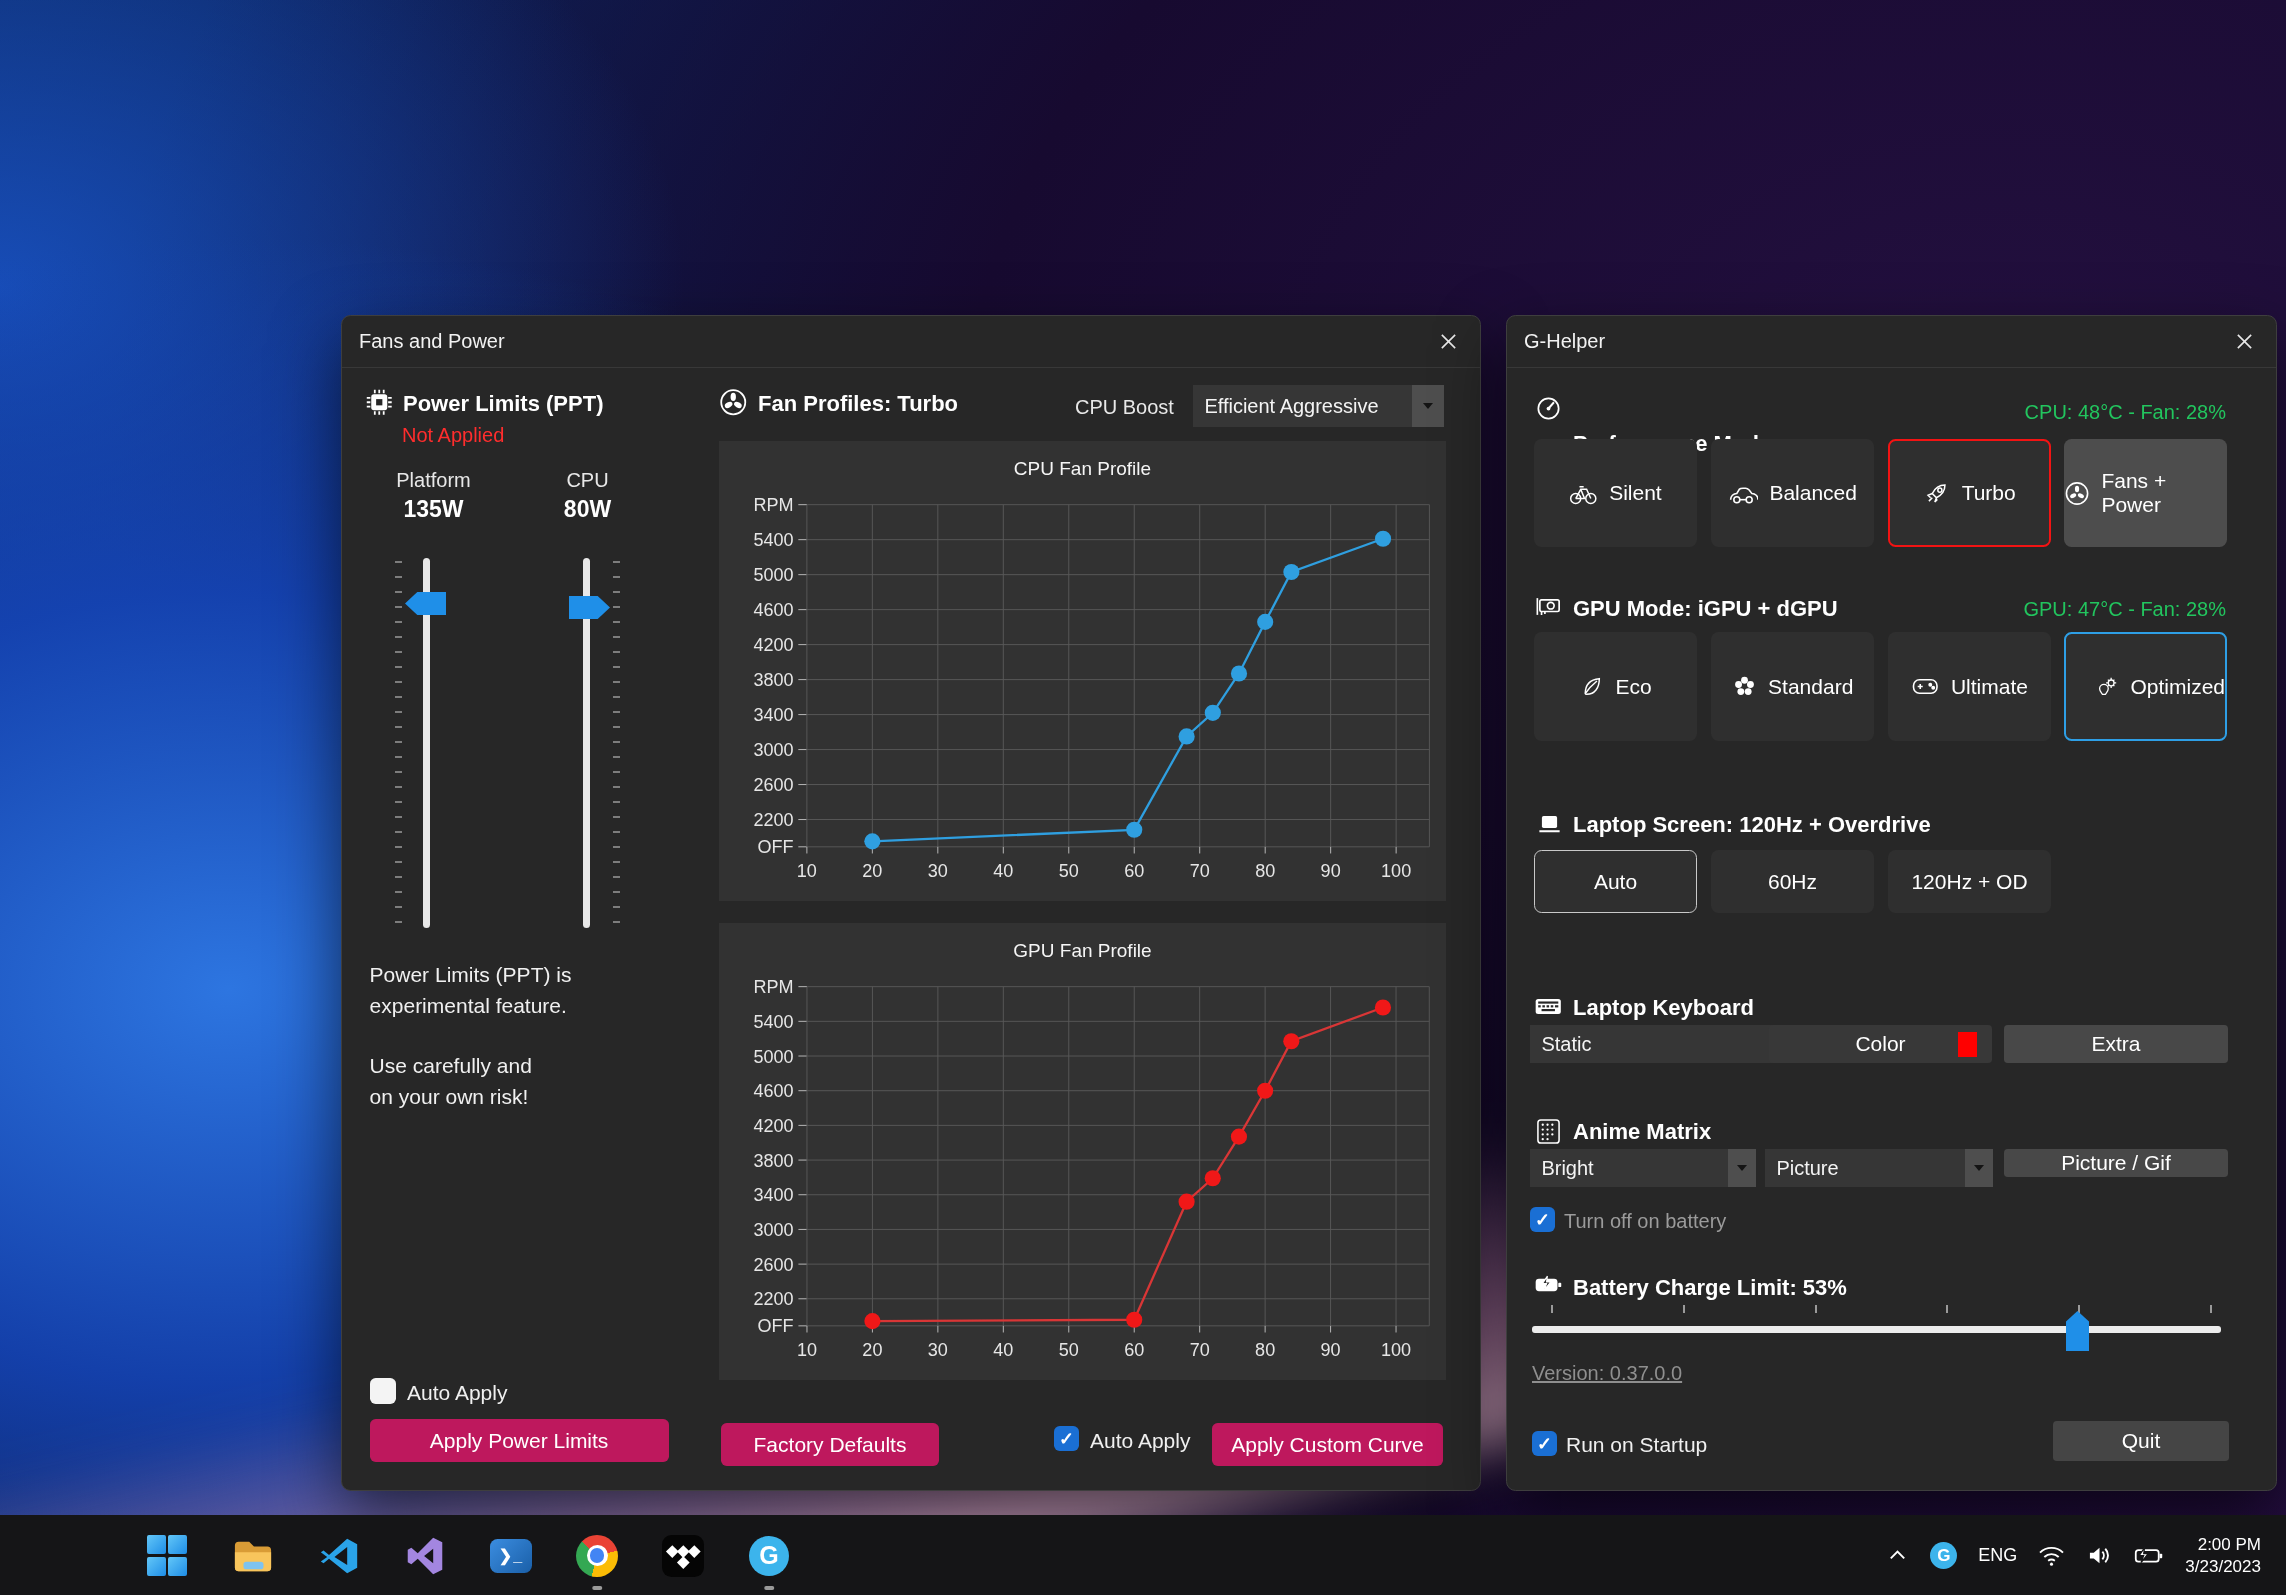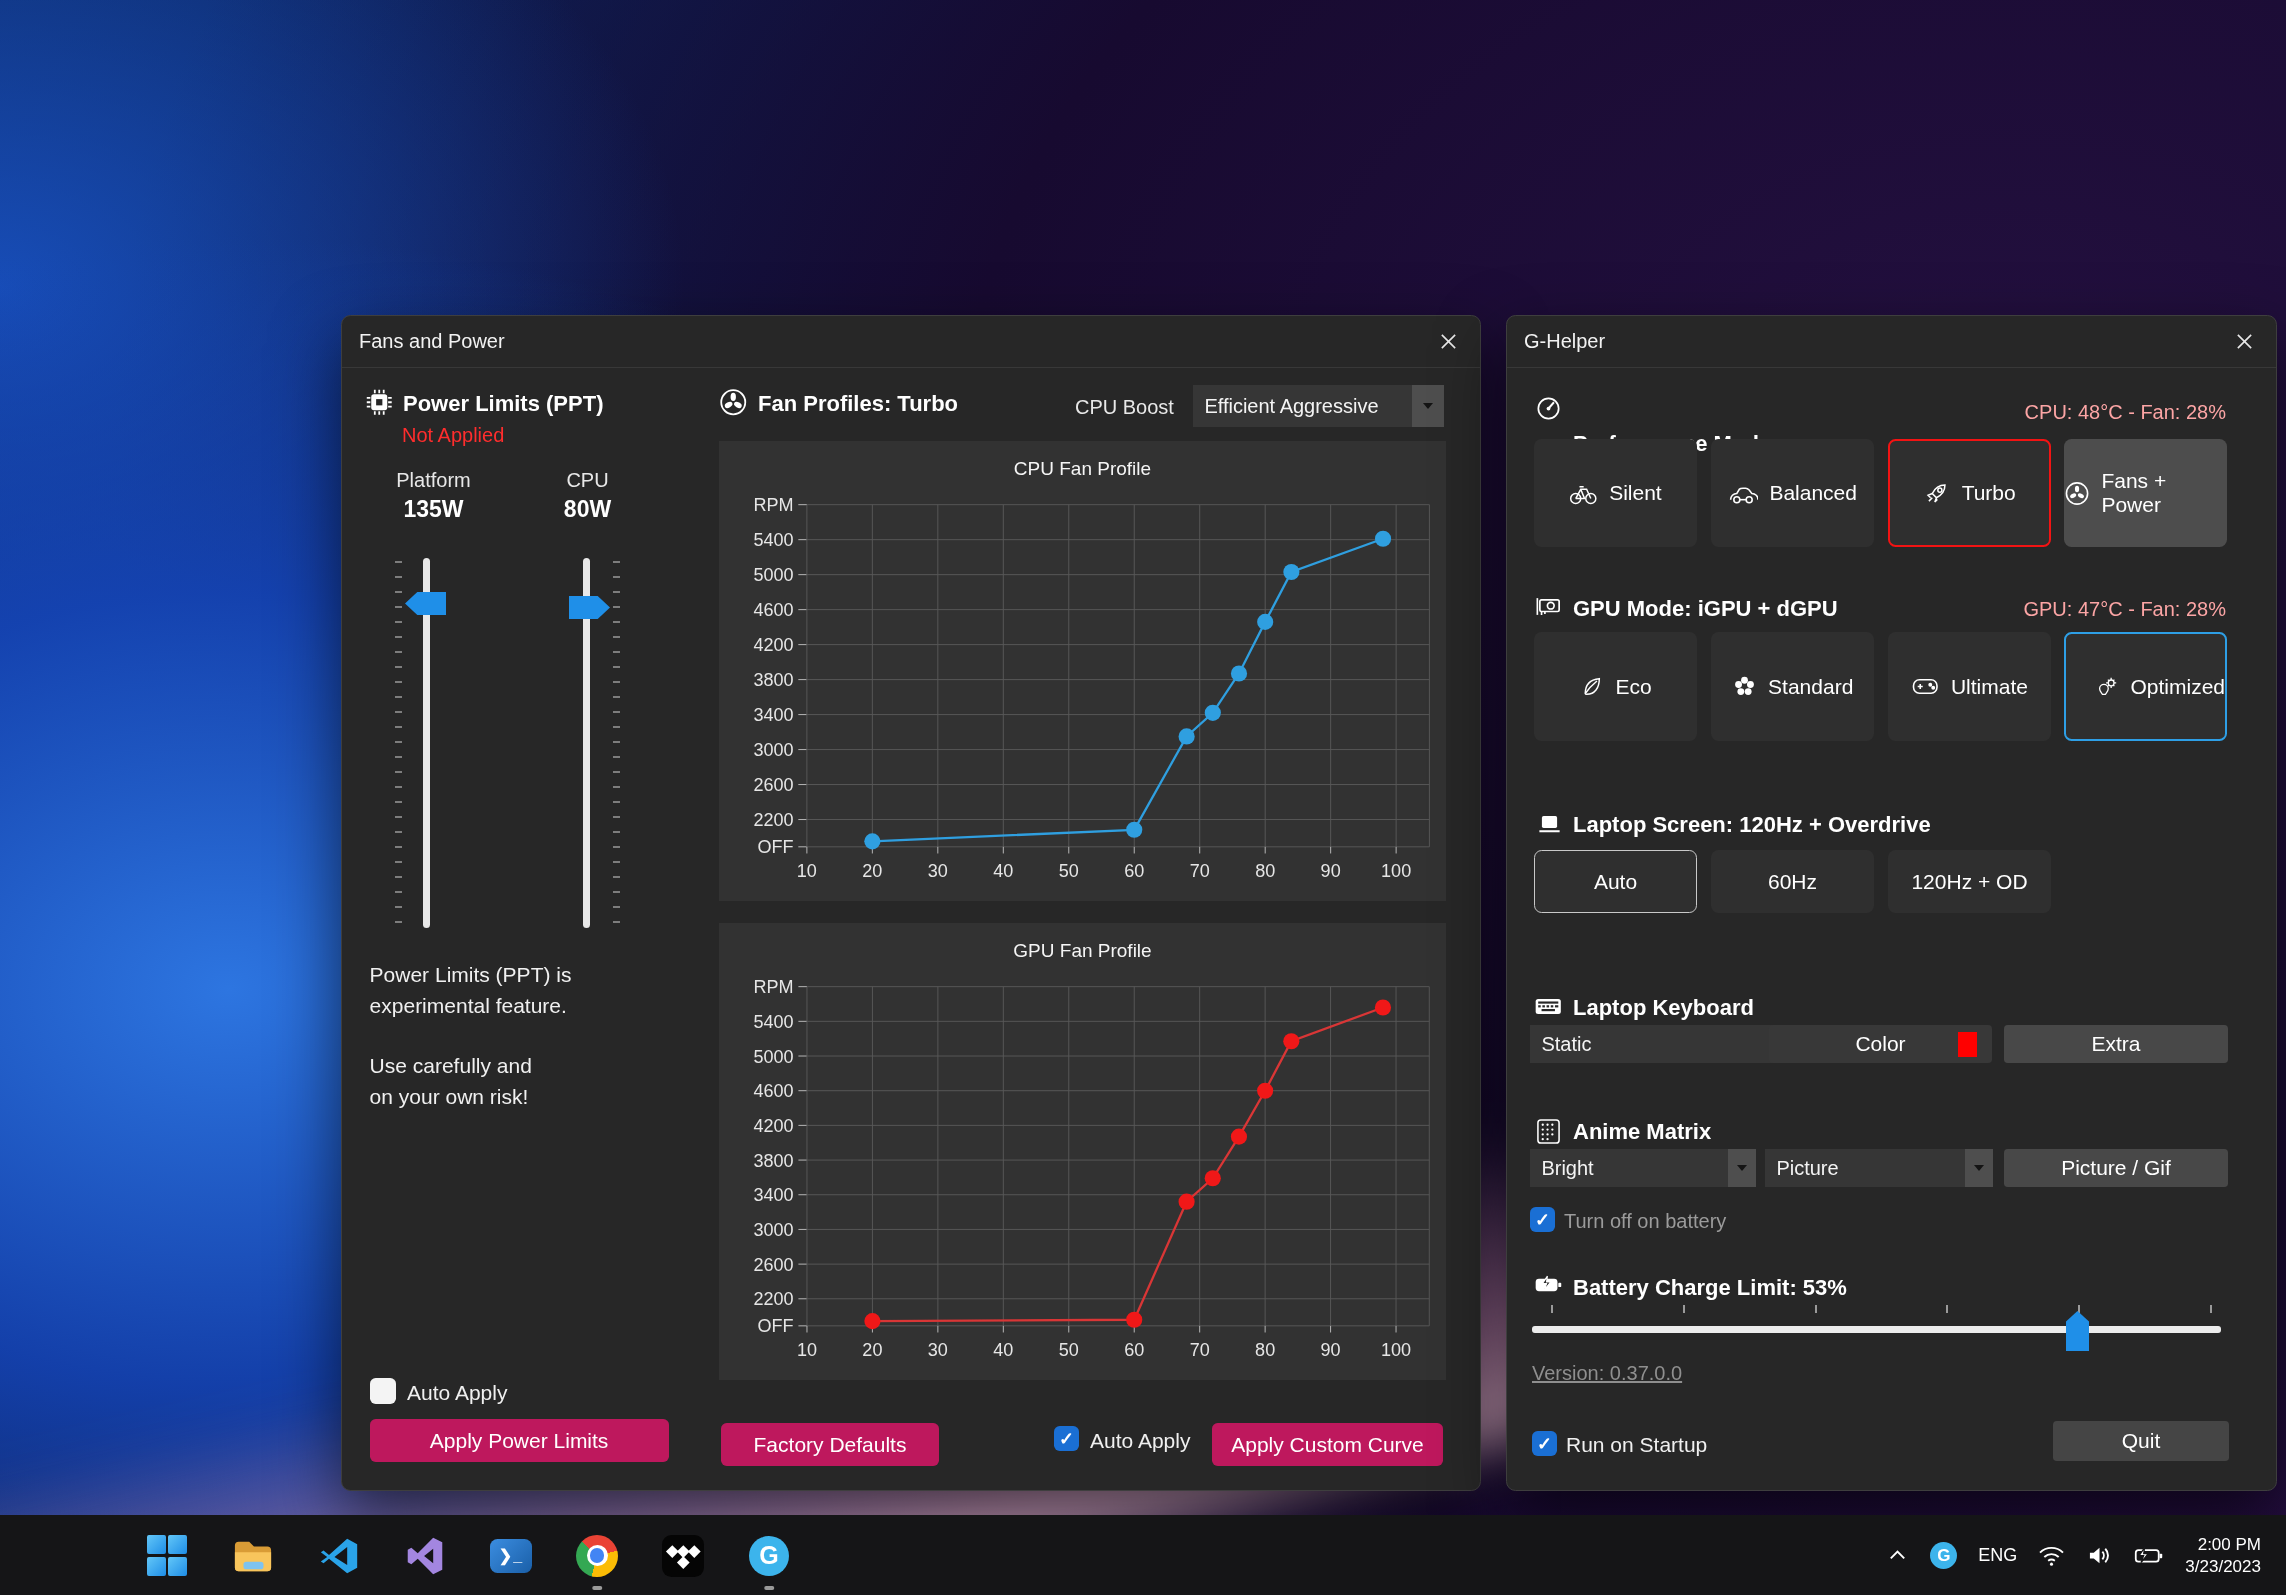--- a/index.html
+++ b/index.html
@@ -42,21 +42,21 @@
   .thumb-left{clip-path:polygon(0 50%,30% 0,100% 0,100% 100%,30% 100%);}
   .thumb-right{clip-path:polygon(0 0,70% 0,100% 50%,70% 100%,0 100%);}
   .chart-panel{position:absolute;left:377px;width:727px;background:#323232;}
   .tile{position:absolute;width:163px;background:#2f2f2f;border-radius:7.6px;display:flex;flex-direction:row;
         align-items:center;justify-content:center;gap:11.4px;font-size:21px;color:#fff;cursor:pointer;box-sizing:border-box;}
   .tile.red-sel{border:2.9px solid #f21313;}
   .tile.blue-sel{border:2.9px solid #2e9fe6;}
   .tile.light{background:#4d4d4d;}
   .tile.grey-sel{border:1.9px solid #c9c9c9;}
   .section-icon{position:absolute;width:28.5px;height:28.5px;}
-  .stats{position:absolute;right:50px;font-size:20px;color:#fca5a5;}
+  .stats{position:absolute;right:50px;font-size:20px;color:#22c55e;}
   .htrack{position:absolute;height:6.7px;background:#ececec;border-radius:2.9px;}
   .hticks{position:absolute;display:flex;justify-content:space-between;}
   .hticks i{display:block;width:1.9px;height:7.6px;background:#9a9a9a;}
   .hthumb{position:absolute;width:23px;height:40px;background:#1f8fe8;
           clip-path:polygon(50% 0,100% 26%,100% 100%,0 100%,0 26%);}
   .link{font-size:20px;color:#8f8f8f;text-decoration:underline;cursor:pointer;}
   .taskbar{position:absolute;left:0;top:1515px;width:2286px;height:81px;background:#151517;}
   .apps{position:absolute;left:145px;top:0;height:81px;display:flex;align-items:center;gap:42px;}
   .app{position:relative;width:44px;height:44px;display:flex;align-items:center;justify-content:center;cursor:pointer;}
   .run-dot{position:absolute;left:50%;transform:translateX(-50%);bottom:-12.4px;width:9.5px;height:3.8px;border-radius:1.9px;background:#9a9a9a;}
@@ -521,21 +521,21 @@
       <span class="caret-box" style="width:28.5px;">
           <i class="caret"></i>
         </span>
     </div>
     <div class="combo" style="left:258px;top:833px;width:228px;height:38px;">
       <span class="val">Picture</span>
       <span class="caret-box" style="width:28.5px;">
           <i class="caret"></i>
         </span>
     </div>
-    <div class="btn" style="left:497px;top:833px;width:224px;height:38px;background:#484848;border-radius:3.8px;">Picture / Gif</div>
+    <div class="btn" style="left:497px;top:833px;width:224px;height:28px;background:#484848;border-radius:3.8px;">Picture / Gif</div>
     <div class="checkbox abs checked" style="left:23px;top:891px;width:25px;height:25px;">
         <span class="check">✓</span>
       </div>
     <span class="abs" style="left:57px;top:894px;font-size:20px;color:#9b9b9b;">Turn off on battery</span>
 
     <svg class="section-icon" style="left:27px;top:957px;width:28.5px;height:23px;" viewBox="0 0 34 24">
       <rect x="2" y="5" width="26" height="15" rx="4" fill="#fff"></rect>
         <rect x="29" y="10" width="3.5" height="5" rx="1" fill="#fff"></rect>
       <path d="M16 2 l-6 9 h5 l-3 8 8-10 h-5 z" fill="#272727" stroke="#fff" stroke-width="1.4"></path>
     </svg>

